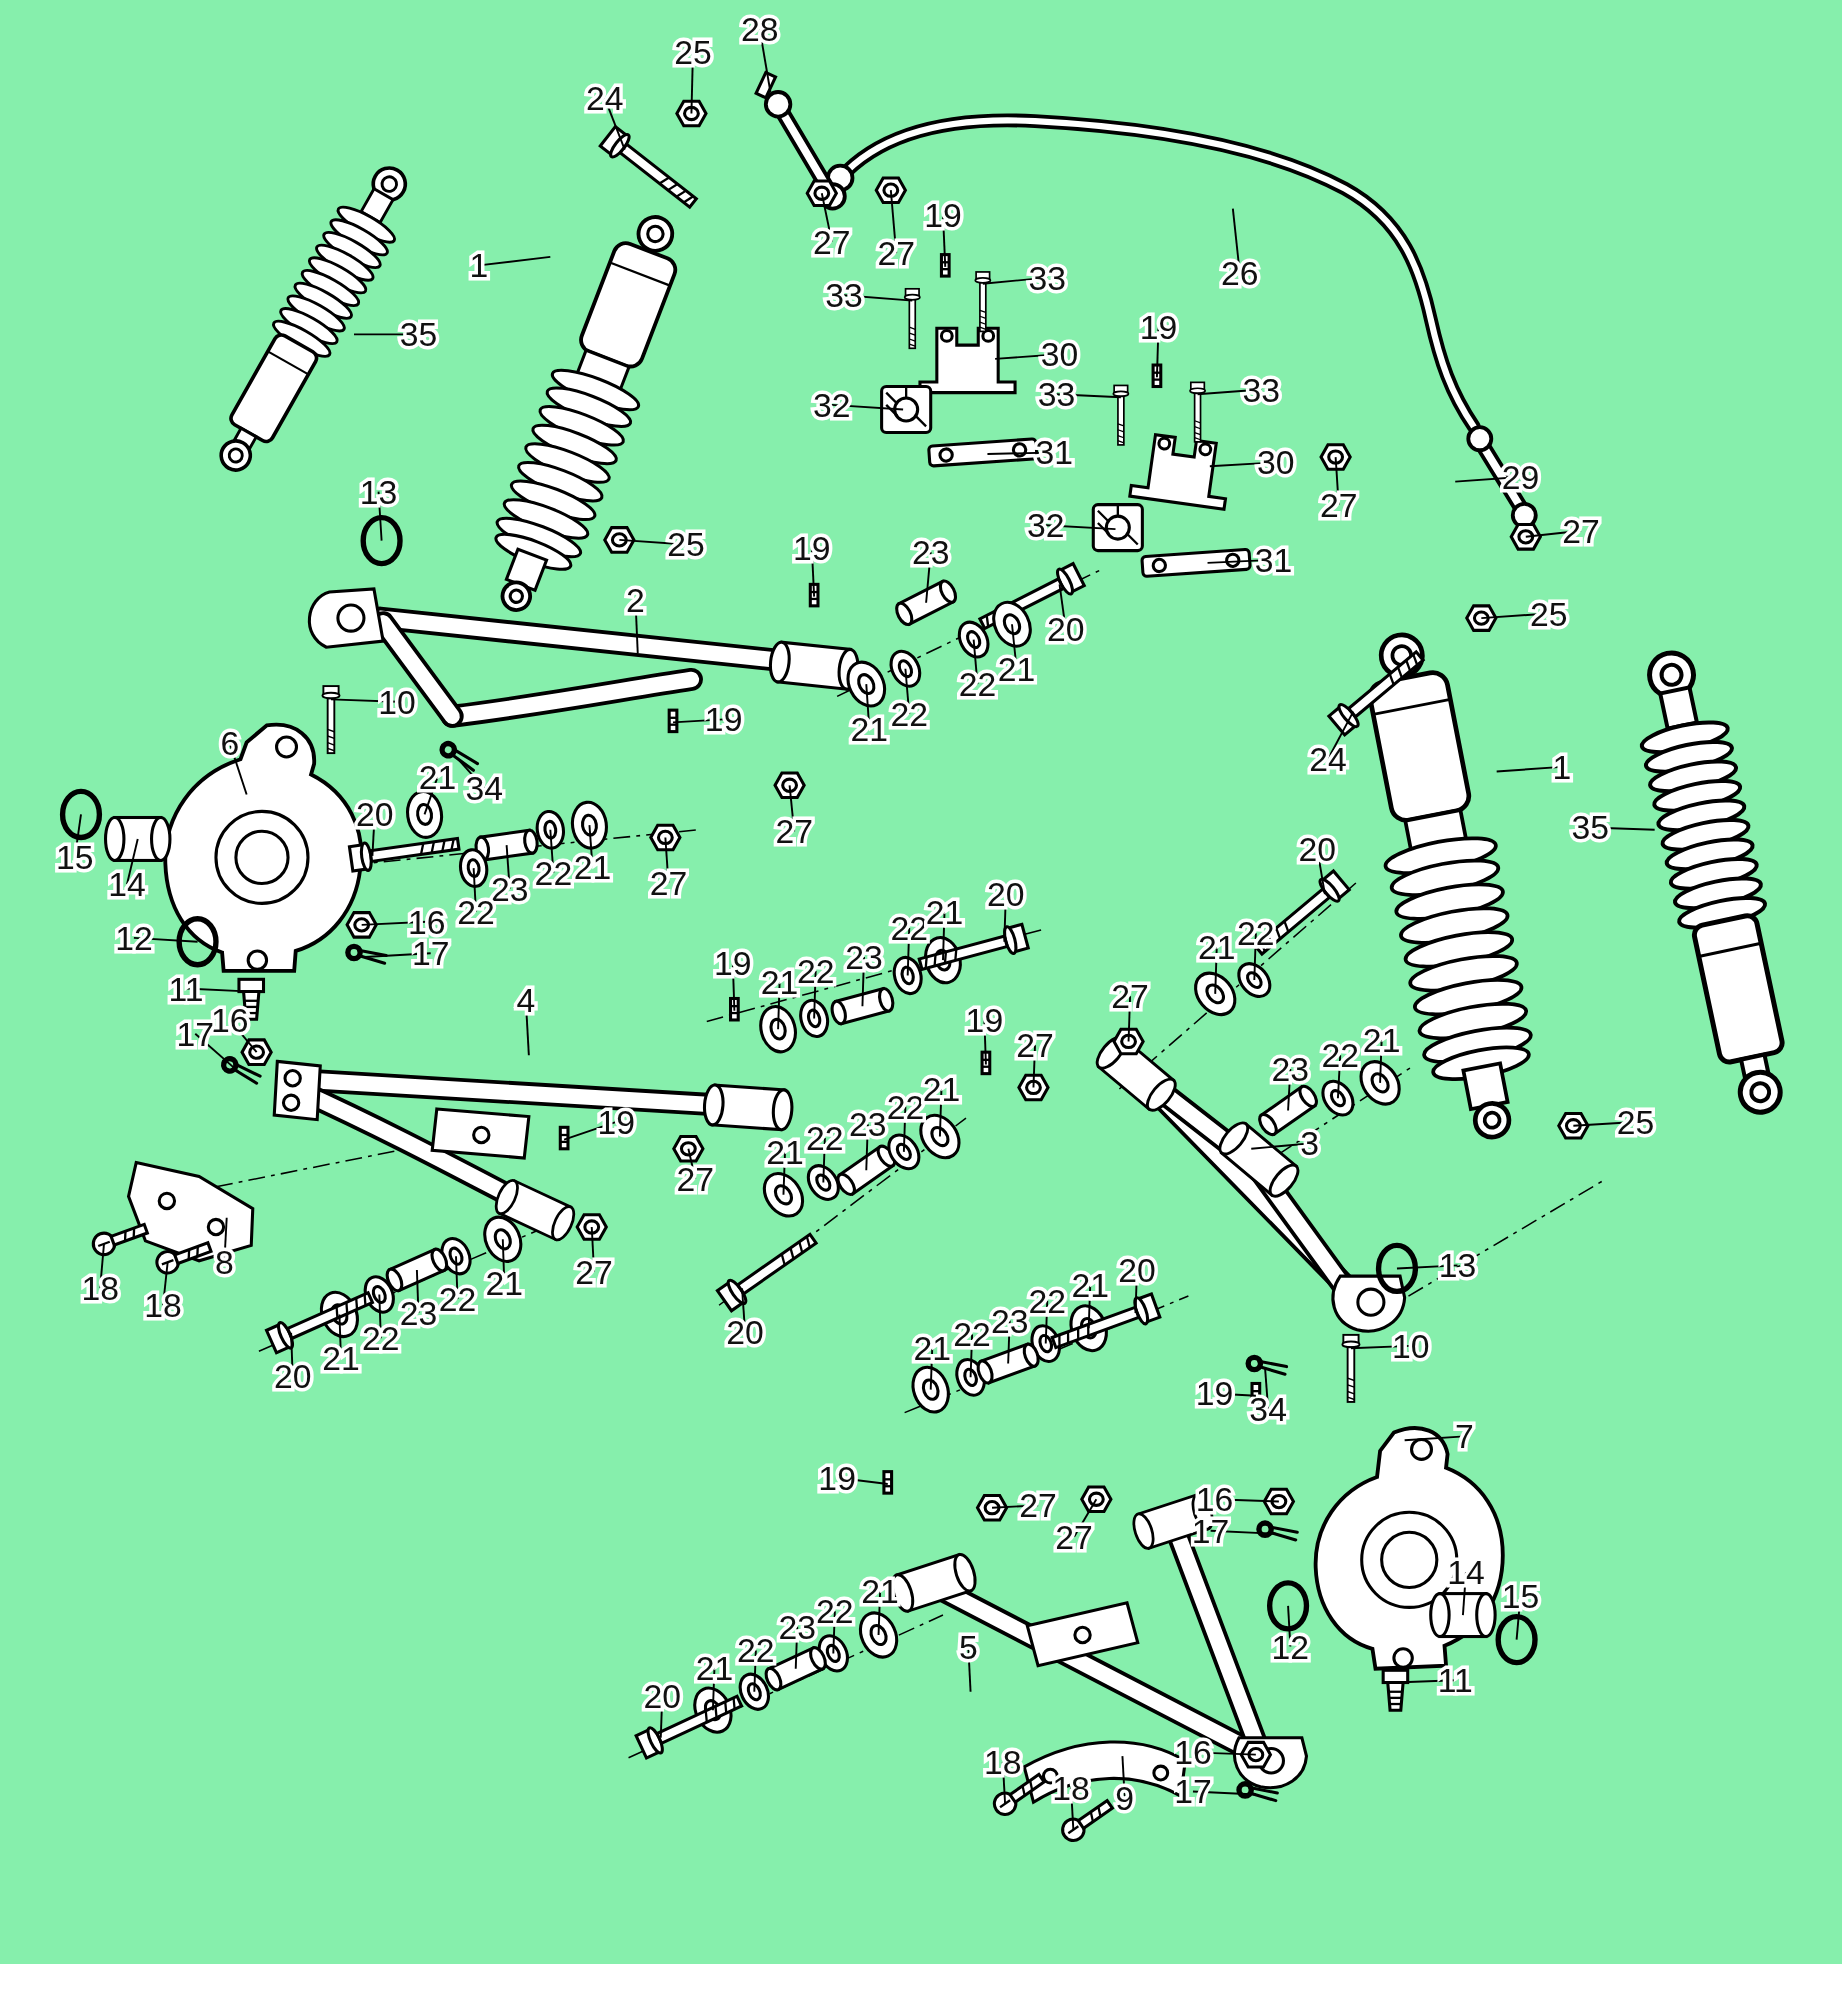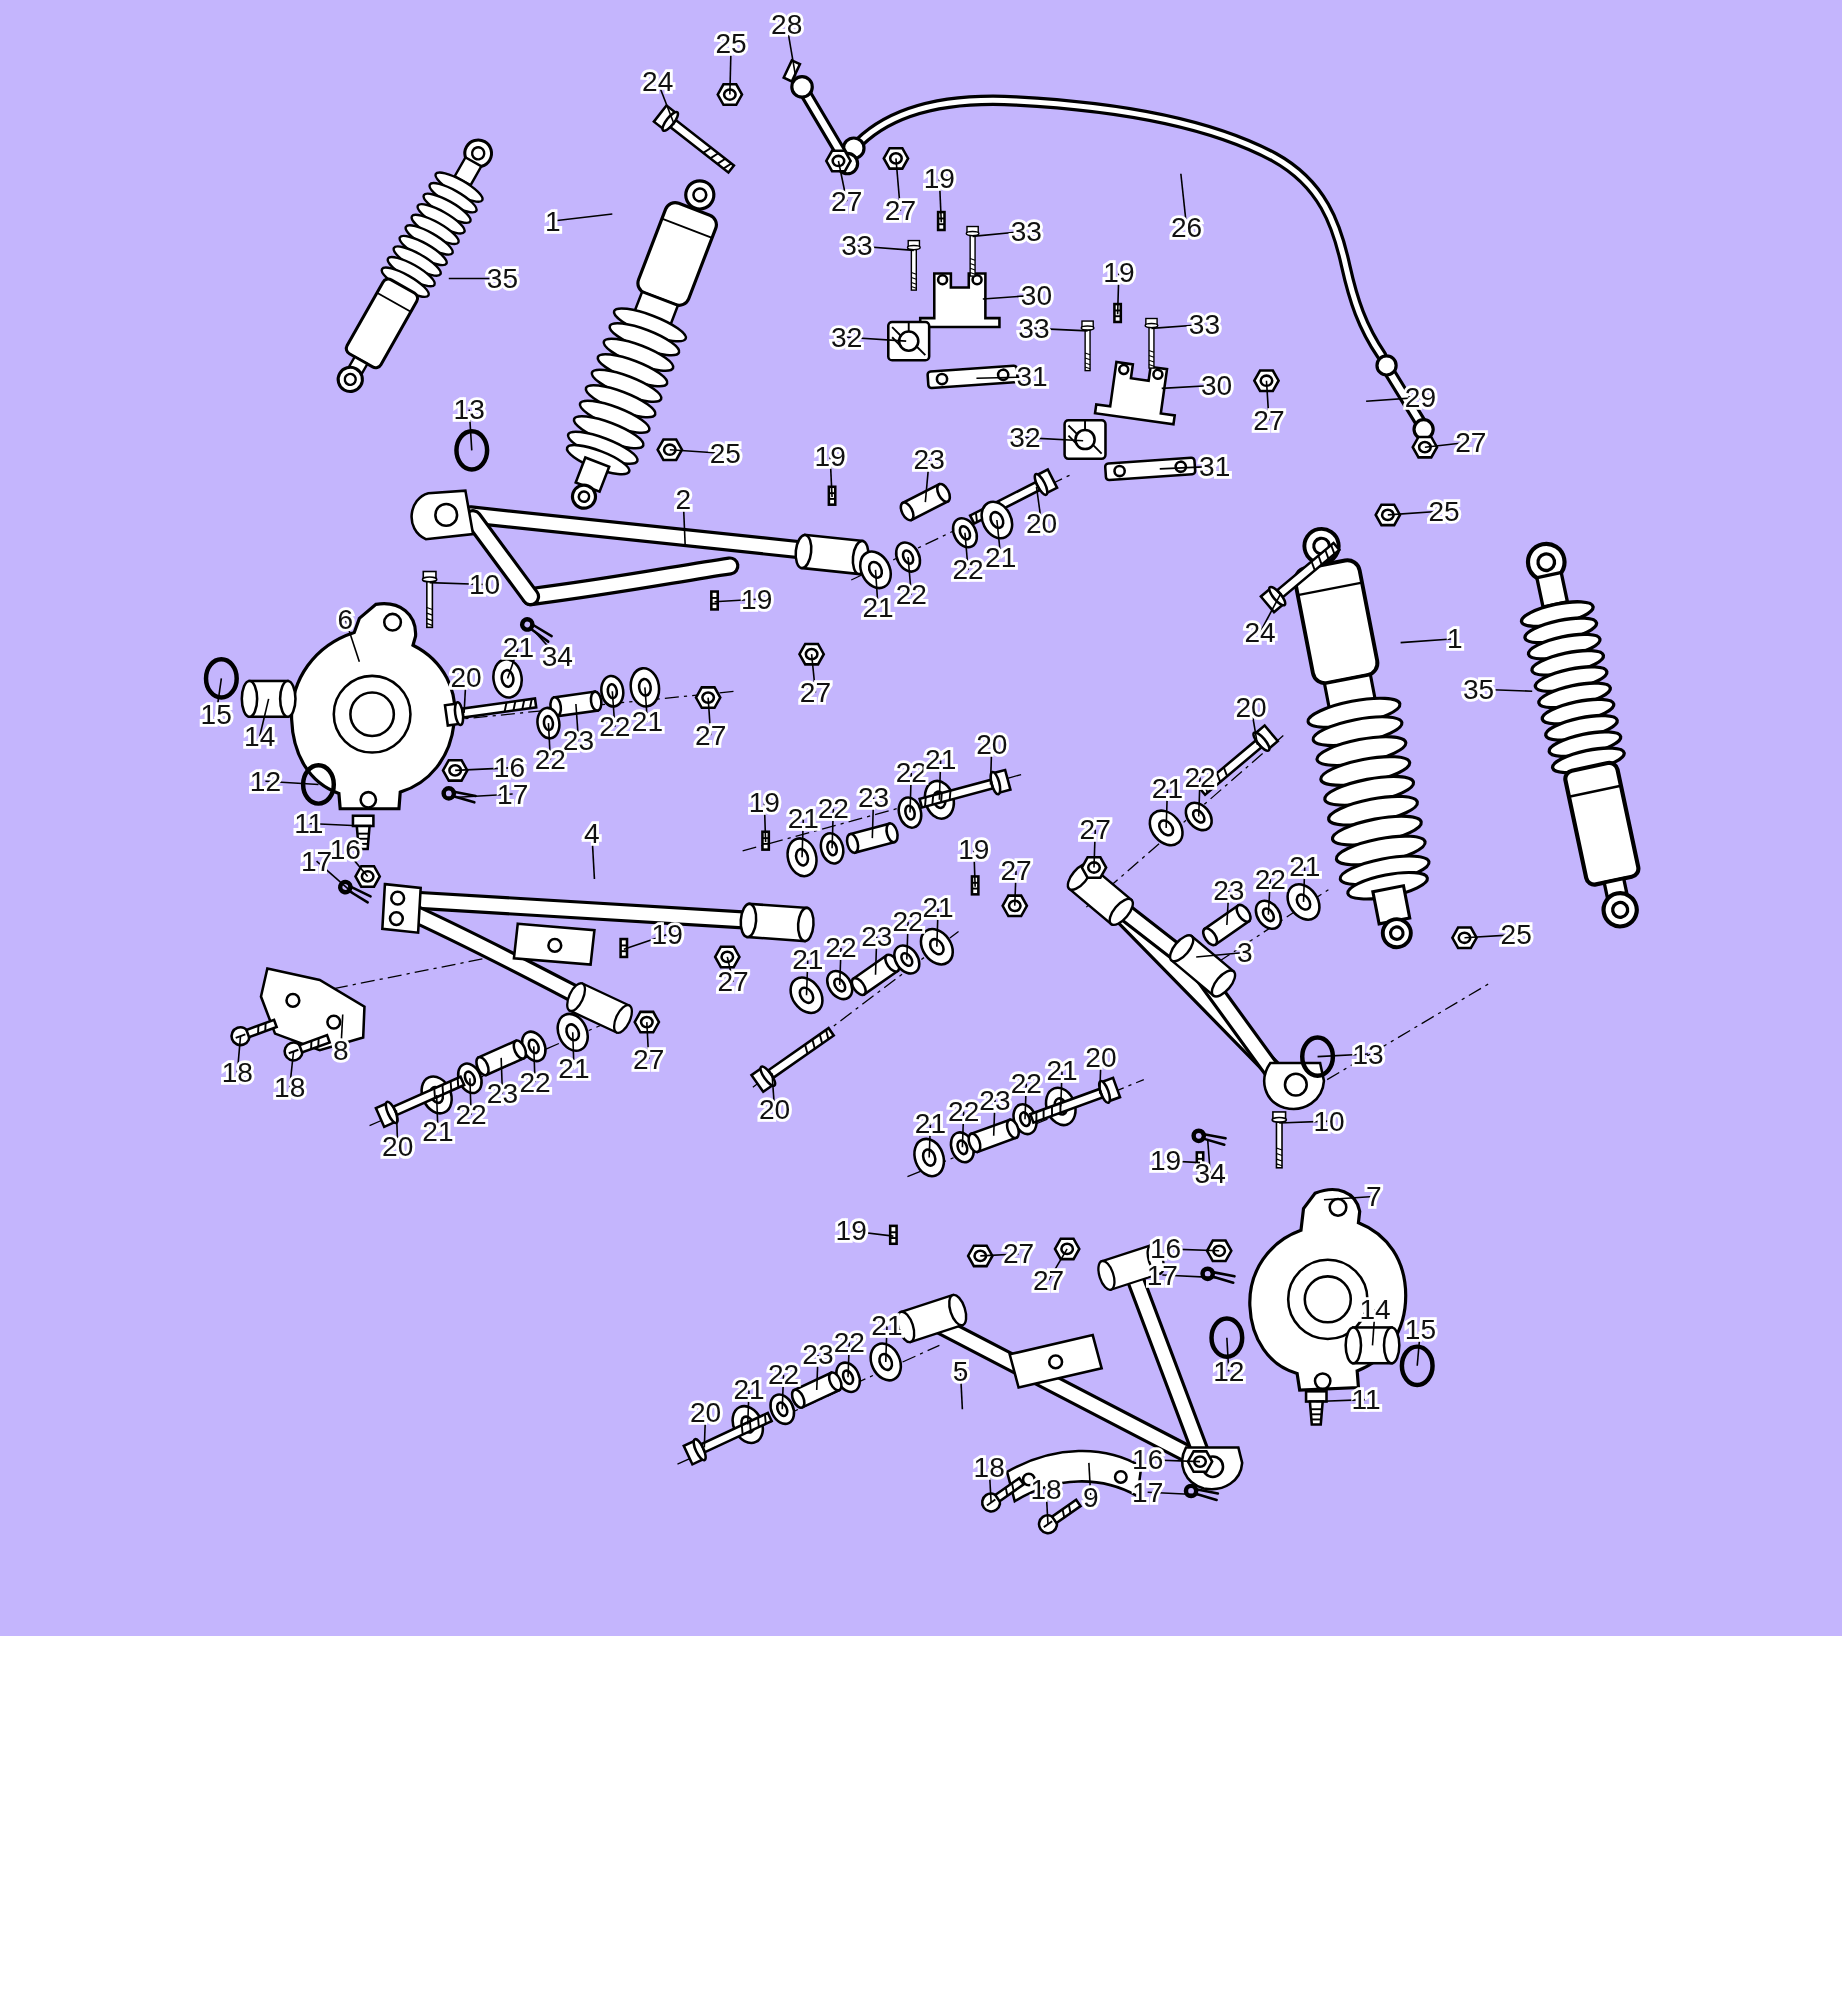--- a/index.html
+++ b/index.html
@@ -1,16 +1,16 @@
 <!DOCTYPE html>
 <html style="font-size:12.6px"><head>
 <meta charset="utf-8">
 <style>
   html,body{margin:0;padding:0;background:#fff;}
-  .stage{position:relative;width:1843px;height:1636px;background:#c4b5fd;overflow:hidden;}
+  .stage{position:relative;width:1843px;height:1964px;background:#86efac;overflow:hidden;}
   svg{position:absolute;left:0;top:0;width:100%;height:100%;}
   .w{fill:#fff;stroke:#000;stroke-width:4;}
   .w2{fill:#fff;stroke:#000;stroke-width:5;}
   .s{stroke:#000;stroke-width:3;fill:none;}
   .s2{stroke:#000;stroke-width:4;fill:none;stroke-linecap:round;}
   .ring{fill:none;stroke:#000;stroke-width:7;}
   .tubeO{stroke:#000;stroke-width:30;fill:none;stroke-linecap:round;}
   .tubeI{stroke:#fff;stroke-width:20;fill:none;stroke-linecap:round;}
   .barO{stroke:#000;stroke-width:18;fill:none;stroke-linecap:round;}
   .barI{stroke:#fff;stroke-width:8;fill:none;stroke-linecap:round;}

